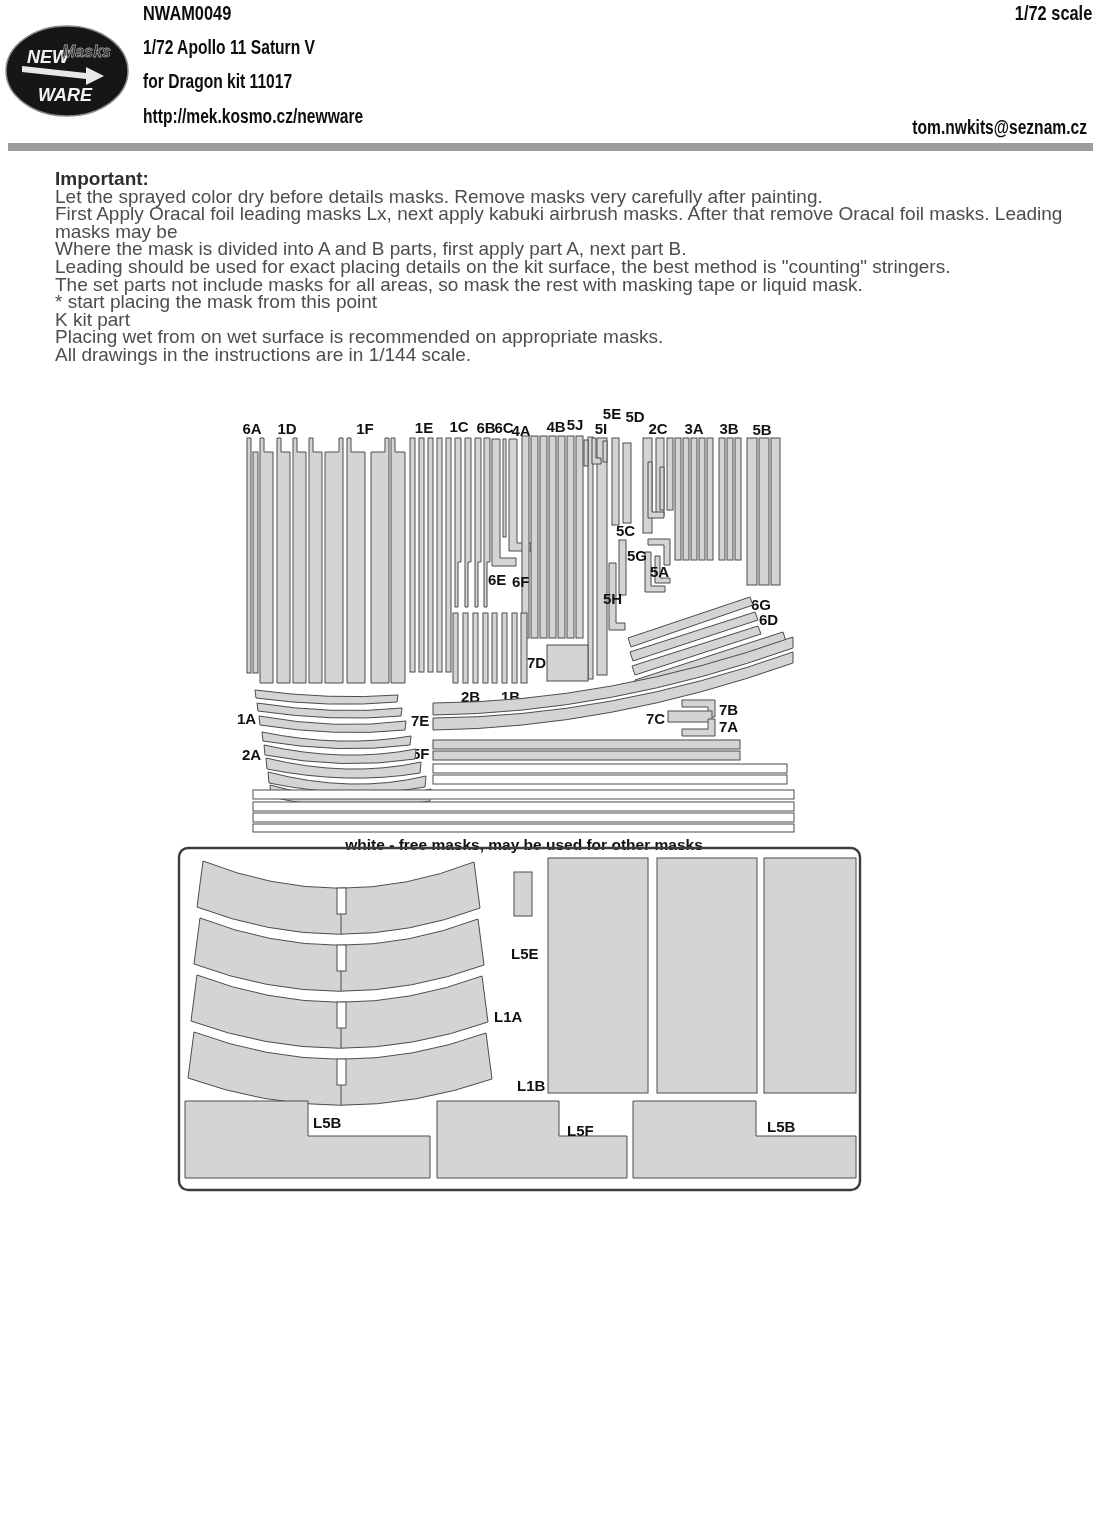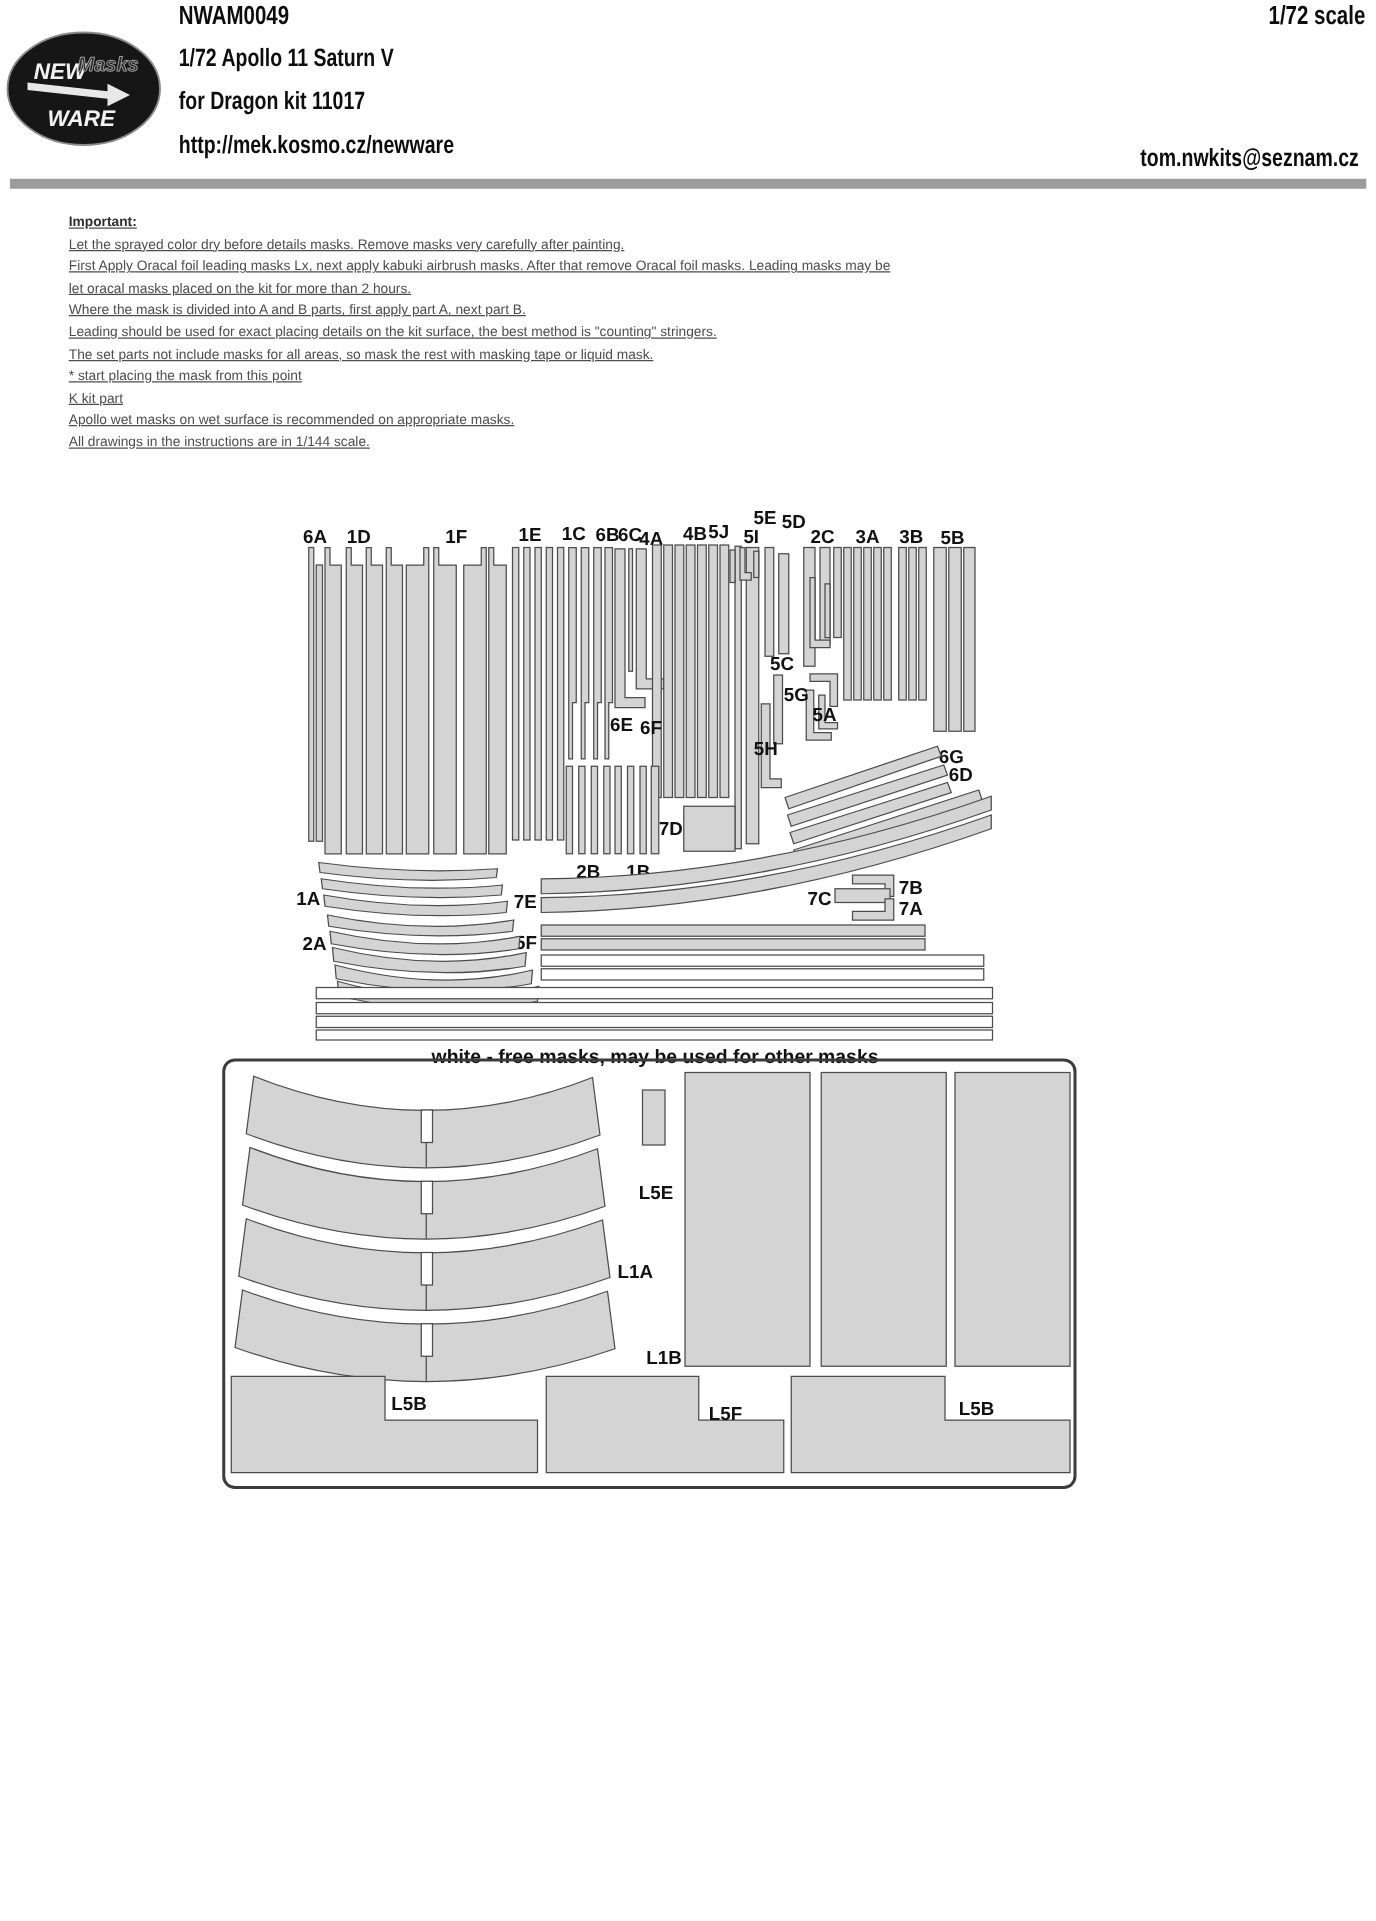--- a/index.html
+++ b/index.html
@@ -4,21 +4,21 @@
 <style>
   html,body{margin:0;padding:0;background:#fff;}
   .page{position:relative;width:1101px;height:1196px;background:#fff;overflow:hidden;
         font-family:"Liberation Sans",sans-serif;}
   
   .hdr{position:absolute;color:#0d0d0d;font-weight:bold;white-space:nowrap;}
   .cond-l{transform:scaleX(.78);transform-origin:left top;letter-spacing:0;}
   .cond-r{transform:scaleX(.78);transform-origin:right top;letter-spacing:0;}
   .rule{position:absolute;left:8px;top:143px;width:1085px;height:8px;background:#9c9c9c;}
   
-  .instr{position:absolute;left:55px;top:170px;color:#4d4d4d;font-size:11px;line-height:17.6px;text-decoration:underline;}
+  .instr{position:absolute;left:55px;top:170px;color:#4d4d4d;font-size:19px;line-height:17.6px;}
   .instr .head{font-weight:bold;color:#2e2e2e;}
   svg text{font-family:"Liberation Sans",sans-serif;}
   .lbl{font-size:15px;font-weight:bold;fill:#111;}
   .cap{font-size:15.5px;font-weight:bold;fill:#111;}
   .m{fill:#d4d4d4;stroke:#4c4c4c;stroke-width:1;}
   .w{fill:#ffffff;stroke:#4c4c4c;stroke-width:1;}
   .box{fill:none;stroke:#3c3c3c;stroke-width:2.4;}
   .logo-txt{font-style:italic;font-weight:bold;}
 </style>
 </head>
@@ -31,27 +31,26 @@
   <div class="hdr cond-l" style="left:143px;top:70px;font-size:20px;">for Dragon kit 11017</div>
   <div class="hdr cond-l" style="left:143px;top:105px;font-size:20px;">http://mek.kosmo.cz/newware</div>
   <div class="hdr cond-r" style="right:9px;top:1px;font-size:21px;">1/72 scale</div>
   <div class="hdr cond-r" style="right:14px;top:116px;font-size:20px;">tom.nwkits@seznam.cz</div>
   <div class="rule"></div>
 
   <div class="instr">
     <div class="head">Important:</div>
     <div>Let the sprayed color dry before details masks. Remove masks very carefully after painting.</div>
     <div>First Apply Oracal foil leading masks Lx, next apply kabuki airbrush masks. After that remove Oracal foil masks. Leading masks may be</div>
-    <div>let oracal masks placed on the kit for more  than 2 hours.</div>
     <div>Where the mask is divided into A and B parts, first apply part A, next part B.</div>
     <div>Leading should be used for exact placing details on the kit surface, the best method is "counting" stringers.</div>
     <div>The set parts not include masks for all areas, so mask the rest with masking tape or liquid mask.</div>
     <div>*  start placing the mask from this point</div>
     <div>K kit part</div>
-    <div>Apollo wet masks on wet surface is recommended on appropriate masks.</div>
+    <div>Placing wet from on wet surface is recommended on appropriate masks.</div>
     <div>All drawings in the instructions are in 1/144 scale.</div>
   </div>
 
   <svg width="1101" height="1537" viewBox="0 0 1101 1537" style="position:absolute;left:0;top:0;">
 
     <g>
       <ellipse cx="67" cy="71" rx="61" ry="45" fill="#161616" stroke="#8a8a8a" stroke-width="1.5"></ellipse>
       <text x="27" y="63" class="logo-txt" font-size="18" fill="#f2f2f2">NEW</text>
       <text x="62" y="57" class="logo-txt" font-size="16" fill="#262626" stroke="#9a9a9a" stroke-width="0.8">Masks</text>
       <polygon points="22,66 86,73 86,67 104,76 86,85 86,79 22,72" fill="#e8e8e8"></polygon>

